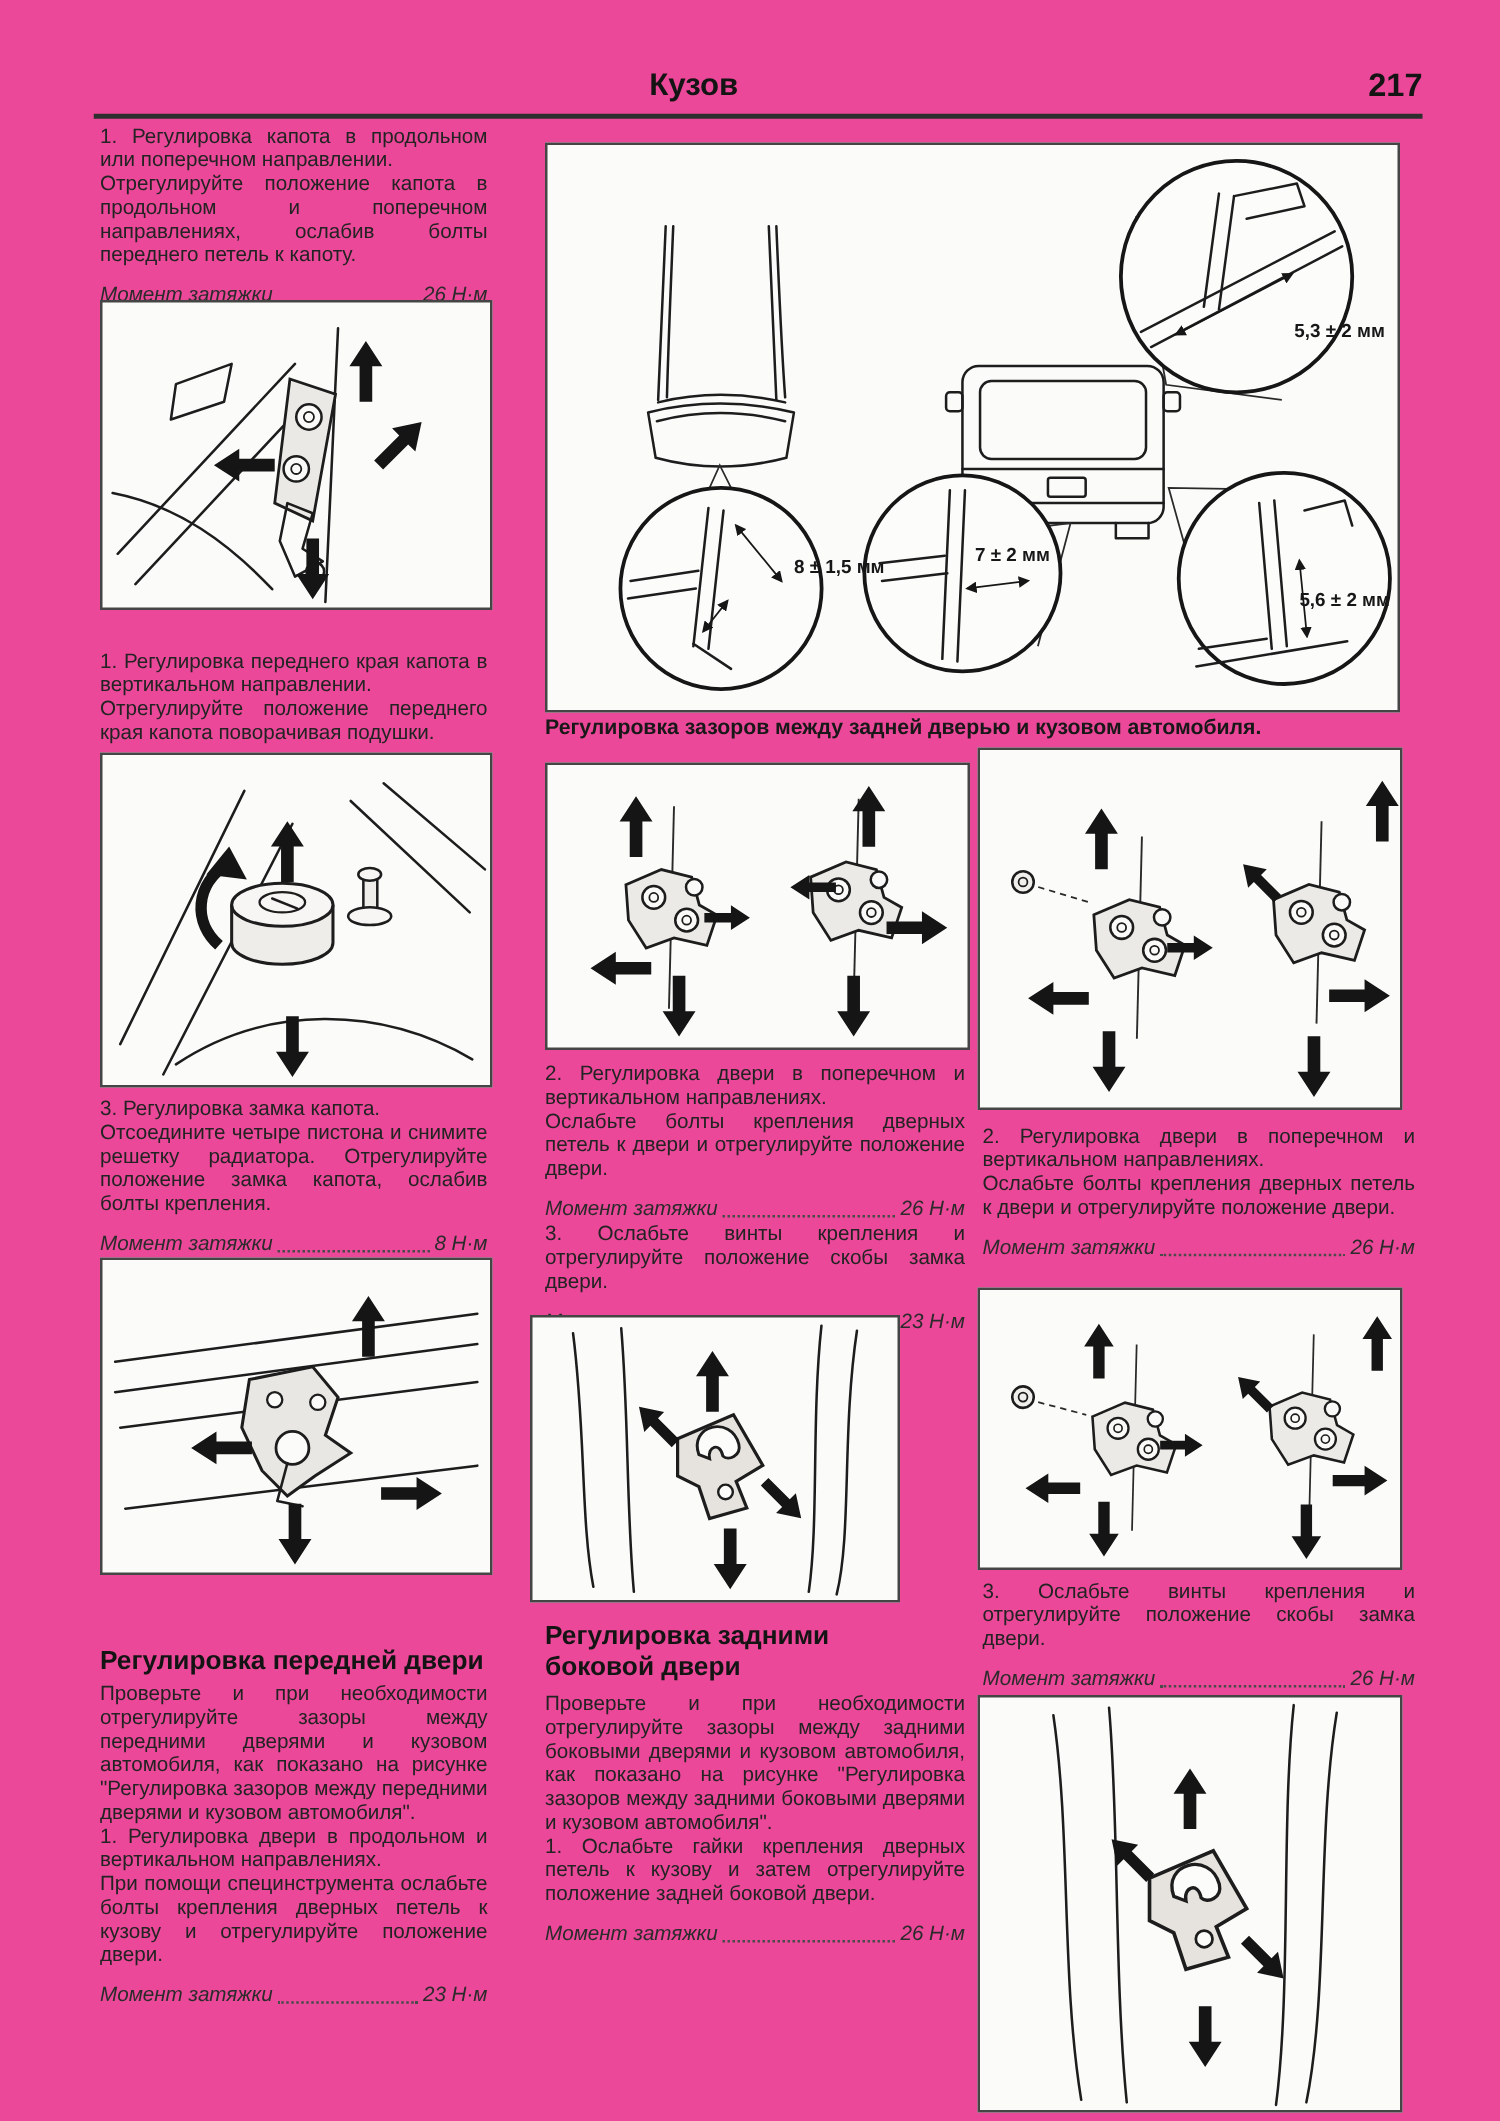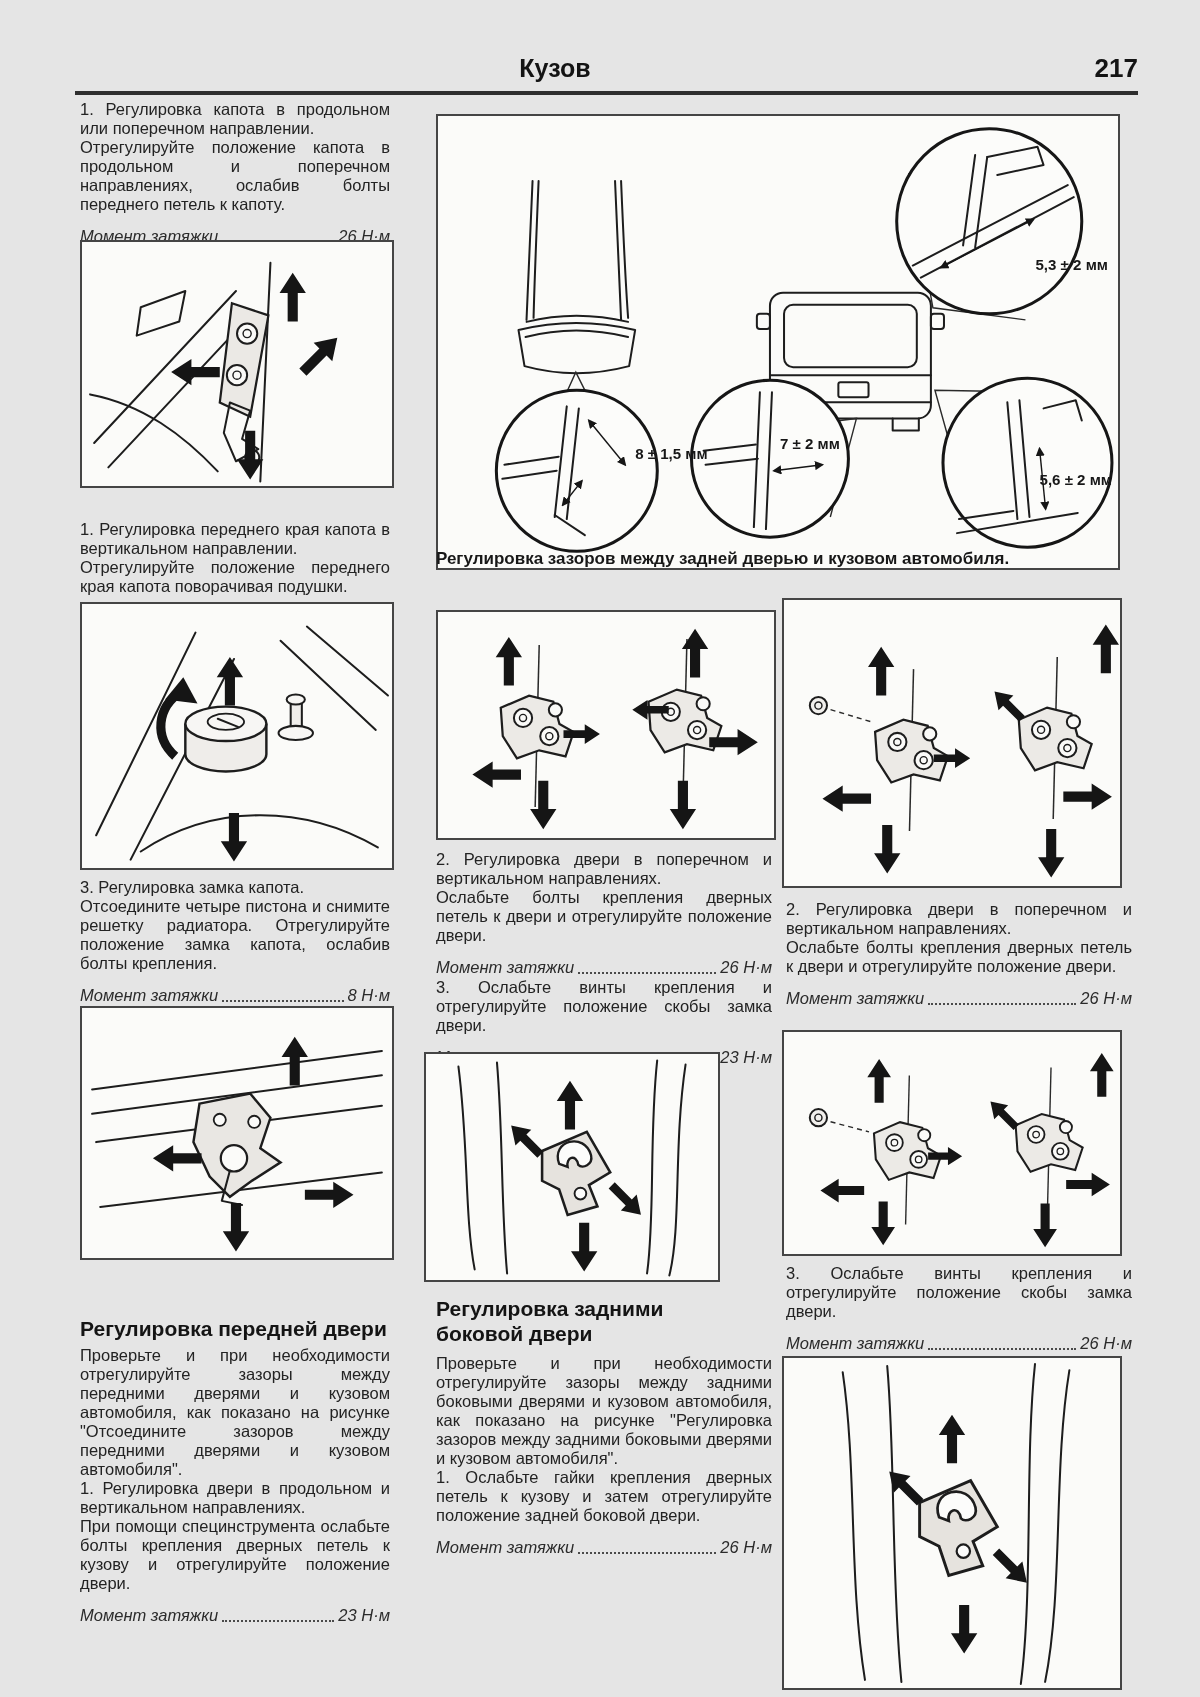--- a/index.html
+++ b/index.html
@@ -1,17 +1,17 @@
 <!DOCTYPE html>
 <html><head>
 <meta charset="utf-8">
 <style>
   html,body{margin:0;padding:0}
   body{background:#8f8f8f;display:flex;justify-content:center}
-  .page{position:relative;width:1200px;height:1697px;background:#e5e5e5;
+  .page{position:relative;width:1200px;height:1697px;background:#ec4899;
         font-family:"Liberation Sans","DejaVu Sans",sans-serif;color:#202020;overflow:hidden}
   .abs{position:absolute}
   .col-text p{margin:0}
   .body-text{font-size:16.5px;line-height:19px;text-align:justify;color:#232323}
   .torque{display:flex;align-items:flex-end;font-style:italic;font-size:16.5px;line-height:21px;color:#2b2b2b;margin-top:12px}
   .t-dots{flex:1;border-bottom:2.2px dotted #4a4a4a;margin:0 4px 4px}
   .fig{position:absolute;border:2px solid #454545;background:#fbfbf9}
   .fig svg{display:block;width:100%;height:100%}
   .h-big{font-size:28px;font-weight:700;color:#141414;line-height:32px}
   .h-sub{font-size:21px;font-weight:700;color:#141414;line-height:25px}
@@ -144,21 +144,21 @@
       <use href="#arr" transform="translate(210,28)"></use>
       <use href="#arr" transform="translate(70,148) rotate(-90)"></use>
       <use href="#arr" transform="translate(268,184) rotate(90)"></use>
       <use href="#arr" transform="translate(152,240) rotate(180)"></use>
     </svg>
   </div>
 
   <div class="abs h-sub" style="left:80px;top:1316px;width:310px">Регулировка передней двери</div>
 
   <div class="abs col-text" style="left:80px;top:1346px;width:310px">
-    <p class="body-text">Проверьте и при необходимости отрегулируйте зазоры между передними дверями и кузовом автомобиля, как показано на рисунке "Отсоедините зазоров между передними дверями и кузовом автомобиля".</p>
+    <p class="body-text">Проверьте и при необходимости отрегулируйте зазоры между передними дверями и кузовом автомобиля, как показано на рисунке "Регулировка зазоров между передними дверями и кузовом автомобиля".</p>
     <p class="body-text">1. Регулировка двери в продольном и вертикальном направлениях.</p>
     <p class="body-text">При помощи специнструмента ослабьте болты крепления дверных петель к кузову и отрегулируйте положение двери.</p>
     <div class="torque">
       <span>Момент затяжки</span>
       <span class="t-dots"></span>
       <span>23 Н·м</span>
     </div>
   </div>
 
   <div class="fig" style="left:436px;top:114px;width:680px;height:452px">
@@ -224,21 +224,21 @@
         <path d="M566,284 L576,400"></path>
         <path d="M578,282 L588,398"></path>
         <path d="M518,400 L572,392"></path>
         <path d="M516,414 L636,394"></path>
         <path d="M602,290 L634,282 L640,302"></path>
       </g>
       <line class="dim" x1="598" y1="330" x2="604" y2="390" marker-start="url(#mhead)" marker-end="url(#mhead)"></line>
       <text class="mlabel" x="634" y="366" text-anchor="middle">5,6 ± 2 мм</text>
     </svg>
   </div>
-  <div class="abs caption" style="left:436px;top:549px;width:680px">Регулировка зазоров между задней дверью и кузовом автомобиля.</div>
+  <div class="abs caption" style="left:436px;top:572px;width:680px">Регулировка зазоров между задней дверью и кузовом автомобиля.</div>
 
   <div class="fig" style="left:436px;top:610px;width:336px;height:226px">
     <svg viewBox="0 0 332 222">
       <use href="#hinge" transform="translate(98,112)"></use>
       <use href="#hinge" transform="translate(244,106)"></use>
       <use href="#arr" transform="translate(70,24)"></use>
       <use href="#arr" transform="translate(34,160) rotate(-90)"></use>
       <use href="#arr" transform="translate(104,214) rotate(180)"></use>
       <use href="#arr" transform="translate(160,120) rotate(90) scale(0.75)"></use>
       <use href="#arr" transform="translate(254,16)"></use>

